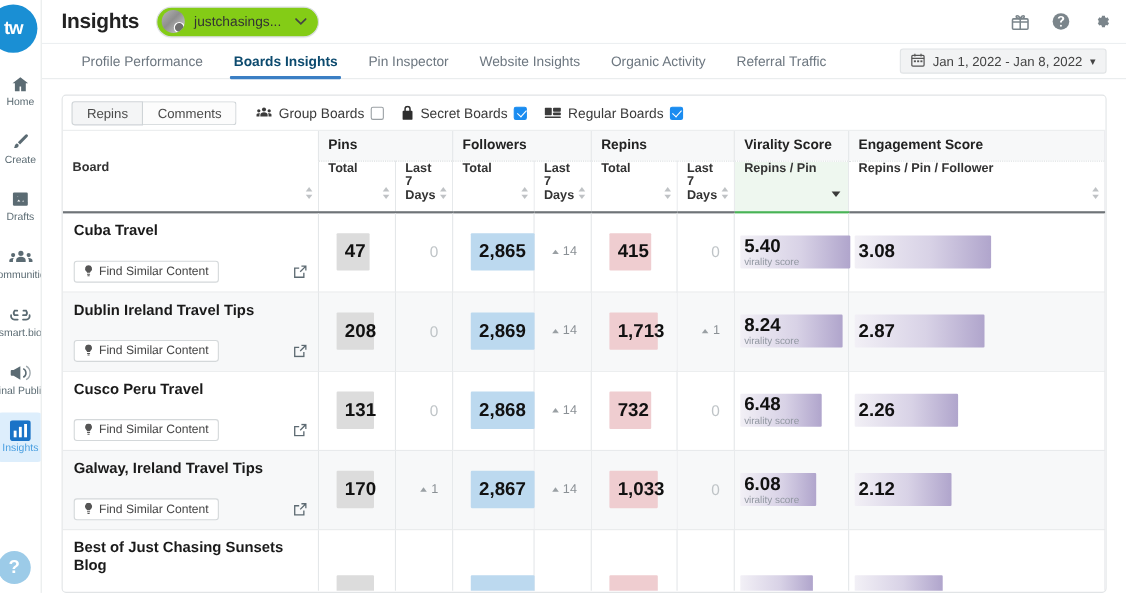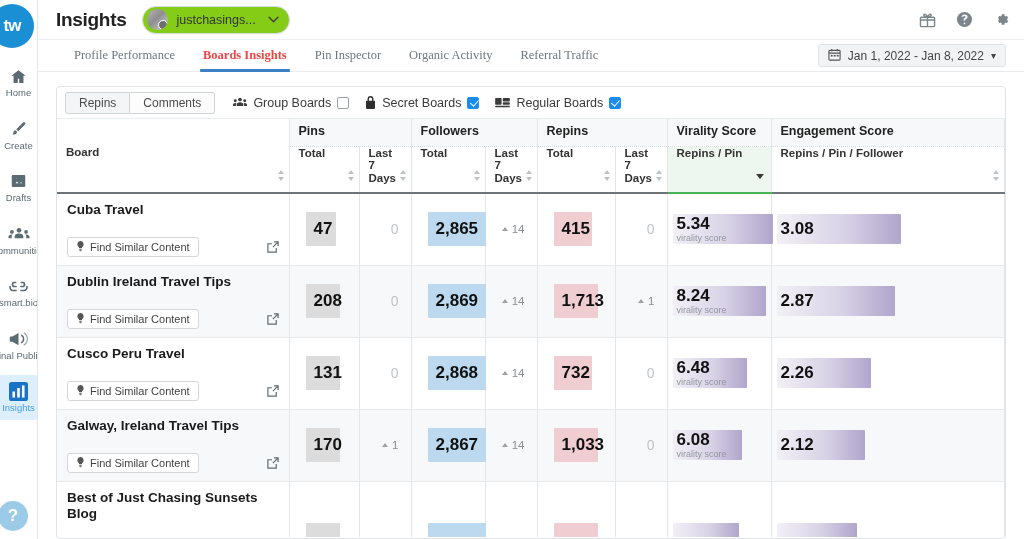--- a/index.html
+++ b/index.html
@@ -93,23 +93,22 @@
   
   .tabsbar {
     height:32px; display:flex; align-items:stretch;
     border-bottom:1px solid #e8ebed; padding-left:22px; position:relative;
     background:#fff;
   }
   .tab {
     display:flex; align-items:center; padding:0 14px;
     font-size:12.5px; color:#6d7780; position:relative; cursor:pointer;
     white-space:nowrap;
-    font-family:Liberation Serif, serif;
-  }
-  .tab.active { color:#ef4444; font-weight:bold; }
+  }
+  .tab.active { color:#0c4a6e; font-weight:bold; }
   .tab.active::after {
     content:""; position:absolute; left:11px; right:11px; bottom:-1px;
     height:3px; background:#3b7fc4; border-radius:1px;
   }
   .daterange {
     position:absolute; right:18px; top:4px;
     height:23px; display:flex; align-items:center; gap:7px;
     background:#f2f3f4; border:1px solid #e0e3e5; border-radius:3px;
     padding:0 9px; font-size:12px; color:#444;
   }
@@ -352,20 +351,21 @@
               <path d="M16.2 10.4l-1.3-.7a6 6 0 0 0 0-1.4l1.3-.7-1.5-2.6-1.3.7a6 6 0 0 0-1.2-.7V3.4h-3v1.6a6 6 0 0 0-1.2.7l-1.3-.7-1.5 2.6 1.3.7a6 6 0 0 0 0 1.4l-1.3.7 1.5 2.6 1.3-.7a6 6 0 0 0 1.2.7v1.6h3V13a6 6 0 0 0 1.2-.7l1.3.7z"></path>
             </svg>
         </span>
       </div>
     </div>
 
     <div class="tabsbar">
       <div class="tab">Profile Performance</div>
       <div class="tab active">Boards Insights</div>
       <div class="tab">Pin Inspector</div>
+      <div class="tab">Website Insights</div>
       <div class="tab">Organic Activity</div>
       <div class="tab">Referral Traffic</div>
 
       <div class="daterange">
         <span>
           <svg width="13" height="13" viewBox="0 0 14 14" fill="none" stroke="#555" stroke-width="1.2">
               <rect x="1" y="2.5" width="12" height="10.5" rx="1"></rect>
               <path d="M1 5.5h12M4 1v2.6M10 1v2.6"></path>
               <rect x="3" y="7.4" width="2" height="1.8" fill="#555" stroke="none"></rect>
               <rect x="6.2" y="7.4" width="2" height="1.8" fill="#555" stroke="none"></rect>
@@ -555,21 +555,21 @@
                     </div>
                   </td>
     <td class="numcell">
                     <div class="numwrap right">
                       <span class="zero">0</span>
                     </div>
                   </td>
     <td class="scorecell">
                     <div class="score-inner">
     <span class="score-bar" style="width:100px;"></span>
-    <div class="score-val">5.34</div>
+    <div class="score-val">5.40</div>
     <div class="score-sub">virality score</div>
   </div>
                   </td>
     <td class="scorecell">
                     <div class="score-inner">
     <span class="score-bar" style="width:124px;"></span>
     <div class="score-val">3.08</div>
 
   </div>
                   </td>

